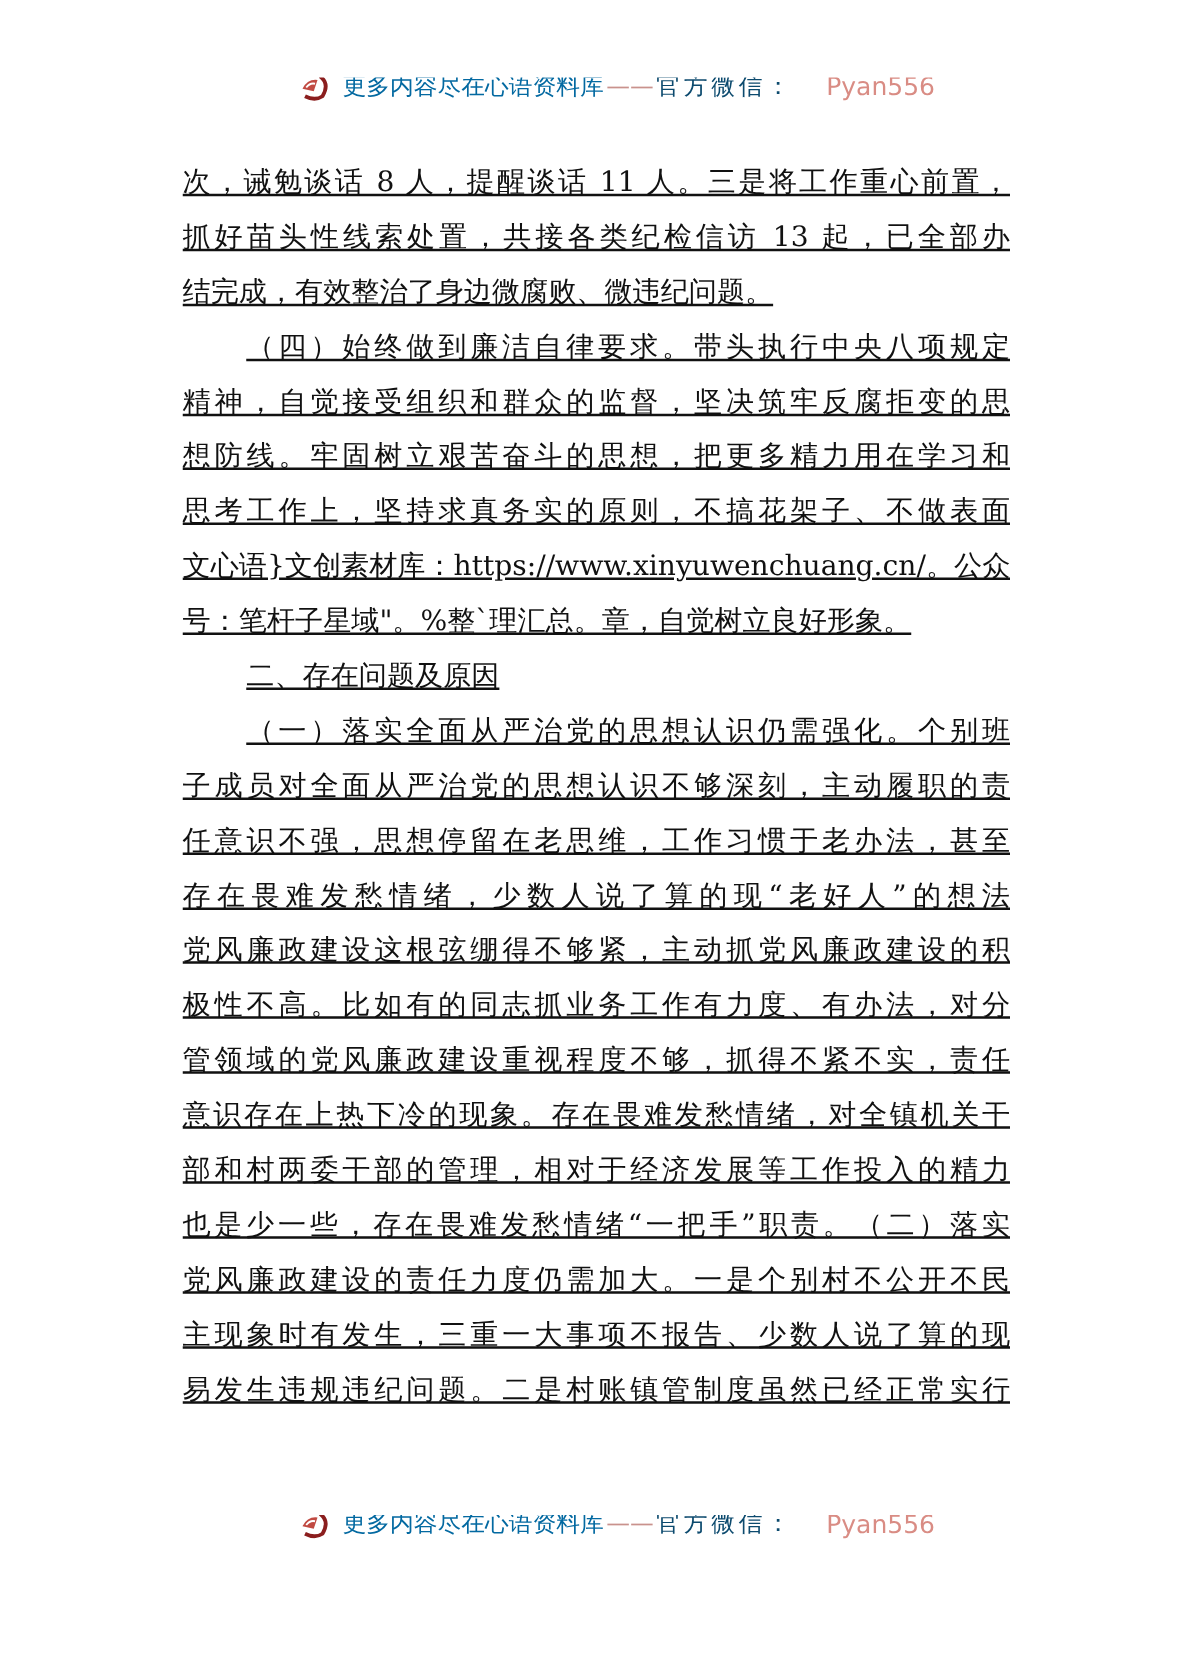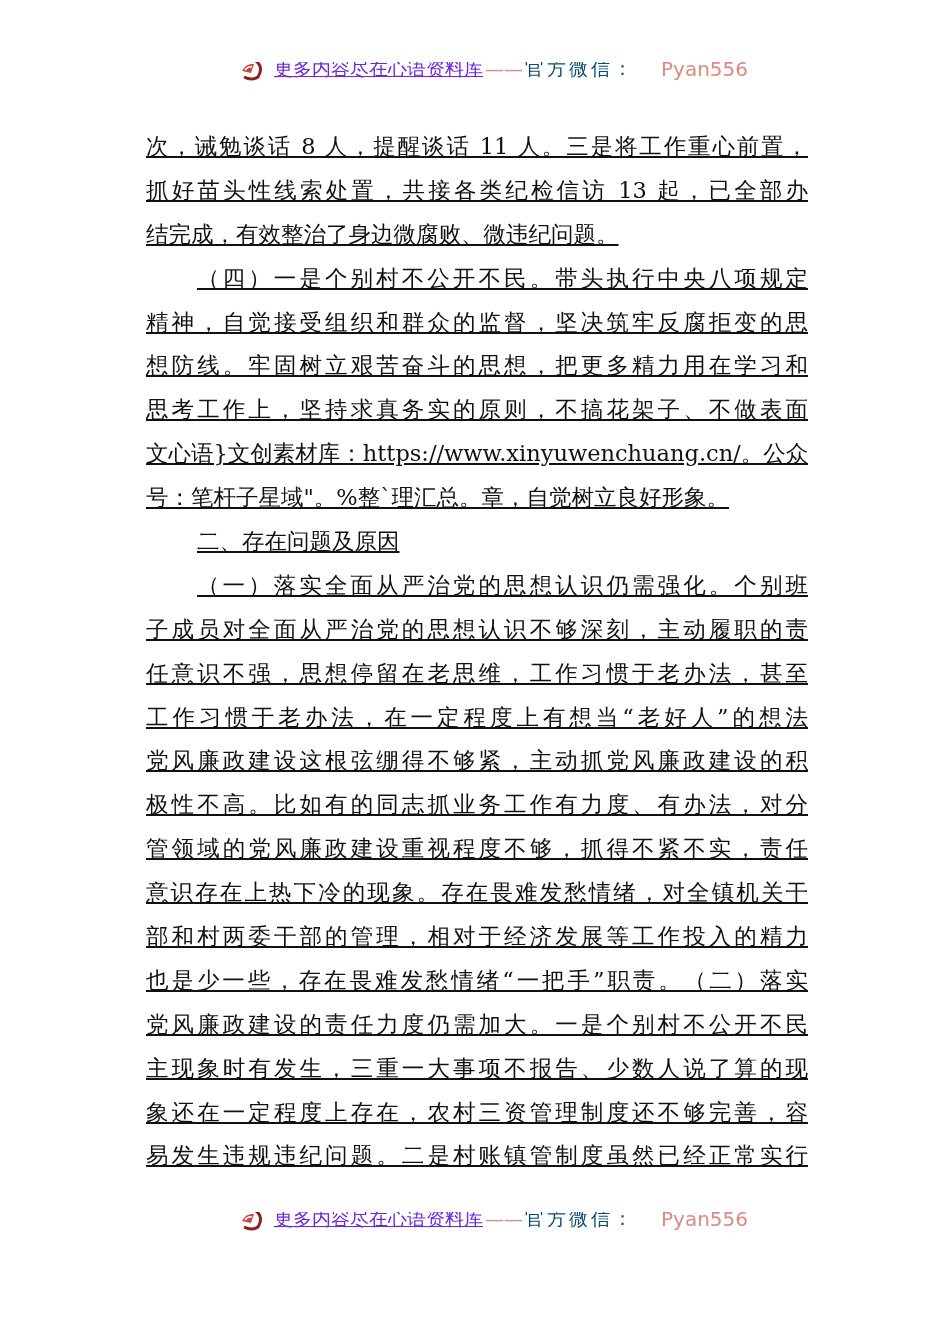--- a/index.html
+++ b/index.html
@@ -28,21 +28,21 @@
     clip-path: inset(9px 0 0 0);
   }
   .watermark.top { top: 53px; }
   .watermark.bottom { top: 1203px; }
   .wm-logo {
     width: 30px;
     height: 24px;
     margin-right: 6px;
     display: inline-block;
   }
-  .wm-site { color: #6d28d9; text-decoration: underline; }
+  .wm-site { color: #0369a1; }
   .wm-dash { color: #c9928d; margin: 0 2px; }
   .wm-label { color: #0c4a6e; letter-spacing: 3px; }
   .wm-id { color: #d98c84; margin-left: 26px; font-size: 20px; }
 
   .page-body {
     position: absolute;
     left: 146px;
     top: 125px;
     width: 662px;
   }
@@ -76,40 +76,39 @@
   <span class="wm-site">更多内容尽在心语资料库</span>
   <span class="wm-dash">——</span>
   <span class="wm-label">官方微信：</span>
   <span class="wm-id">Pyan556</span>
 </div>
 
 <div class="page-body">
   <div class="line">次，诫勉谈话 8 人，提醒谈话 11 人。三是将工作重心前置，</div>
   <div class="line">抓好苗头性线索处置，共接各类纪检信访 13 起，已全部办</div>
   <div class="line last-of-para">结完成，有效整治了身边微腐败、微违纪问题。</div>
-  <div class="line indent">（四）一是个别村不公开不民。带头执行中央八项规定</div>
+  <div class="line indent">（四）始终做到廉洁自律要求。带头执行中央八项规定</div>
   <div class="line">精神，自觉接受组织和群众的监督，坚决筑牢反腐拒变的思</div>
   <div class="line">想防线。牢固树立艰苦奋斗的思想，把更多精力用在学习和</div>
   <div class="line">思考工作上，坚持求真务实的原则，不搞花架子、不做表面</div>
   <div class="line">文心语}文创素材库：https://www.xinyuwenchuang.cn/。公众</div>
   <div class="line last-of-para">号：笔杆子星域"。%整`理汇总。章，自觉树立良好形象。</div>
   <div class="line indent last-of-para">二、存在问题及原因</div>
   <div class="line indent">（一）落实全面从严治党的思想认识仍需强化。个别班</div>
   <div class="line">子成员对全面从严治党的思想认识不够深刻，主动履职的责</div>
   <div class="line">任意识不强，思想停留在老思维，工作习惯于老办法，甚至</div>
-  <div class="line">工作习惯于老办法，在一定程度上有想当“老好人”的想法</div>
+  <div class="line">存在畏难发愁情绪，少数人说了算的现“老好人”的想法</div>
   <div class="line">党风廉政建设这根弦绷得不够紧，主动抓党风廉政建设的积</div>
   <div class="line">极性不高。比如有的同志抓业务工作有力度、有办法，对分</div>
   <div class="line">管领域的党风廉政建设重视程度不够，抓得不紧不实，责任</div>
   <div class="line">意识存在上热下冷的现象。存在畏难发愁情绪，对全镇机关干</div>
   <div class="line">部和村两委干部的管理，相对于经济发展等工作投入的精力</div>
   <div class="line">也是少一些，存在畏难发愁情绪“一把手”职责。（二）落实</div>
   <div class="line">党风廉政建设的责任力度仍需加大。一是个别村不公开不民</div>
   <div class="line">主现象时有发生，三重一大事项不报告、少数人说了算的现</div>
-  <div class="line">象还在一定程度上存在，农村三资管理制度还不够完善，容</div>
   <div class="line">易发生违规违纪问题。二是村账镇管制度虽然已经正常实行</div>
 </div>
 
 <div class="watermark bottom">
   <svg class="wm-logo" viewBox="0 0 30 24">
     <path d="M4 14 Q8 6 16 7 L13 16 Z" fill="#c14a42"></path>
     <path d="M7 13 Q10 9 14 10" stroke="#ffffff" stroke-width="1.5" fill="none"></path>
     <path d="M18 4 Q26 10 20 20 Q14 24 6 20" stroke="#8b1e1e" stroke-width="3" fill="none"></path>
   </svg>
   <span class="wm-site">更多内容尽在心语资料库</span>

